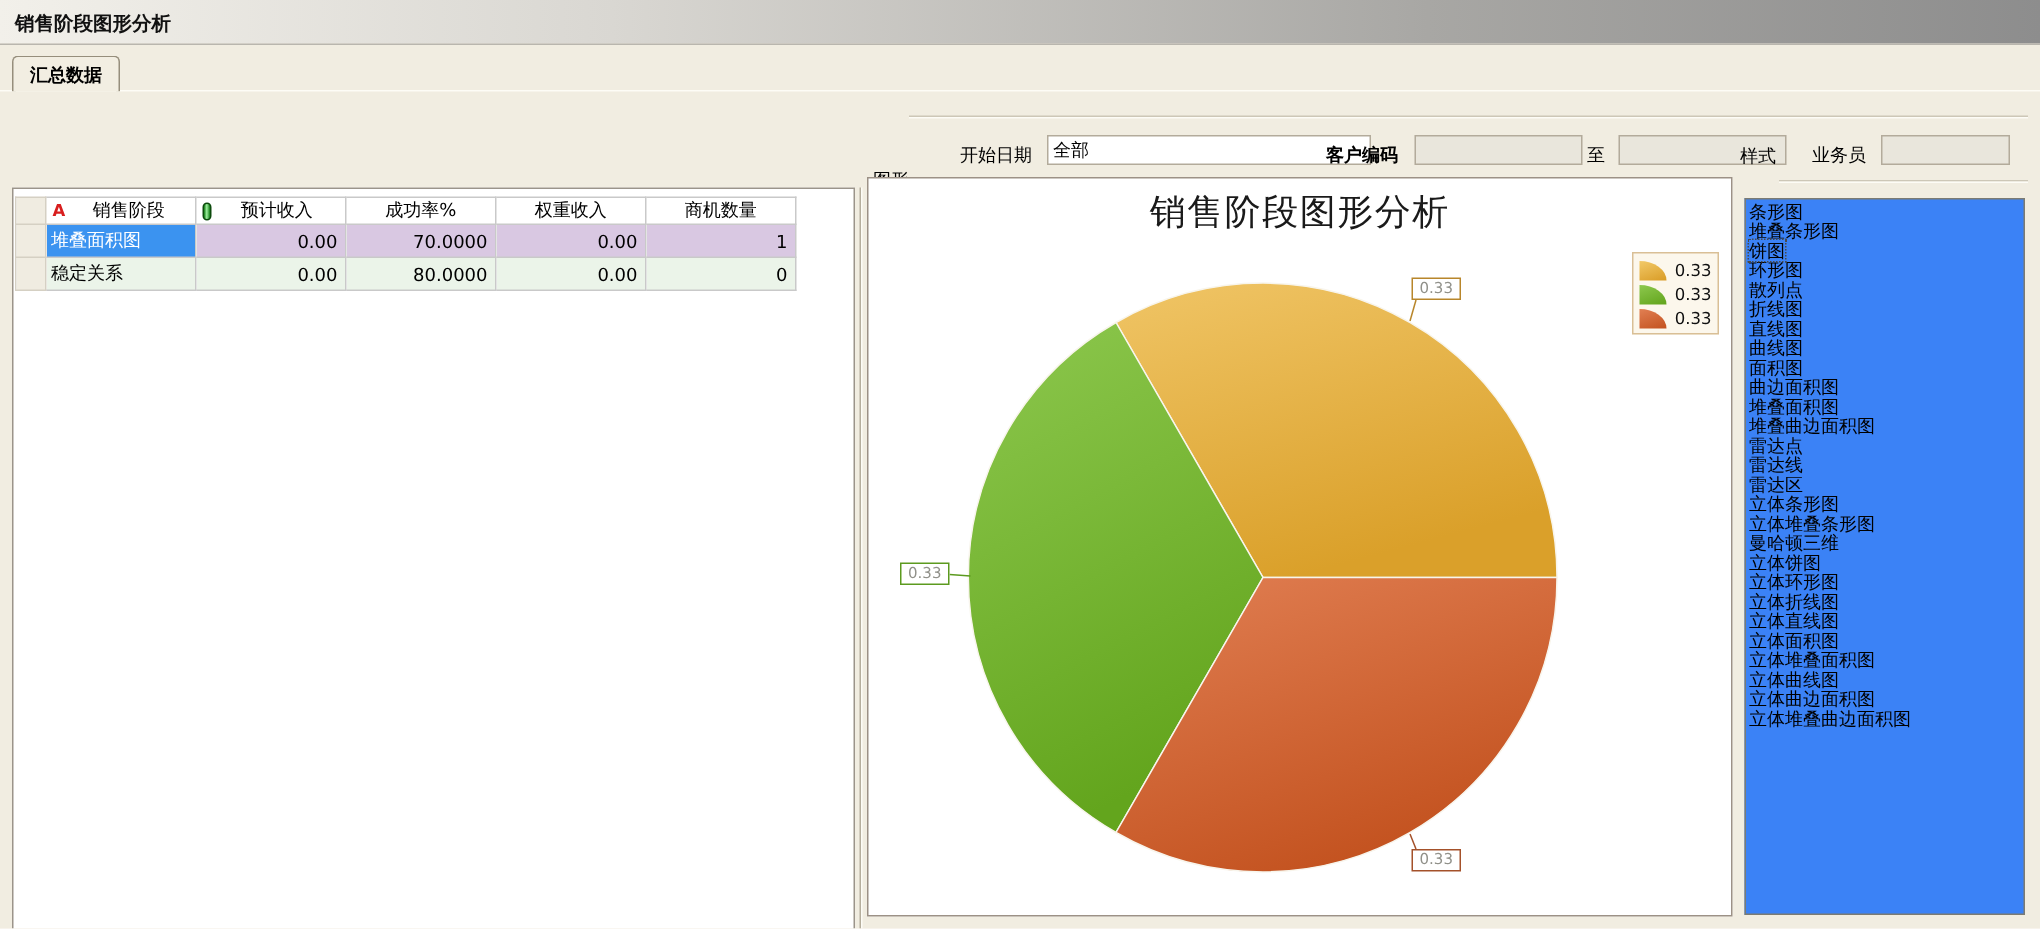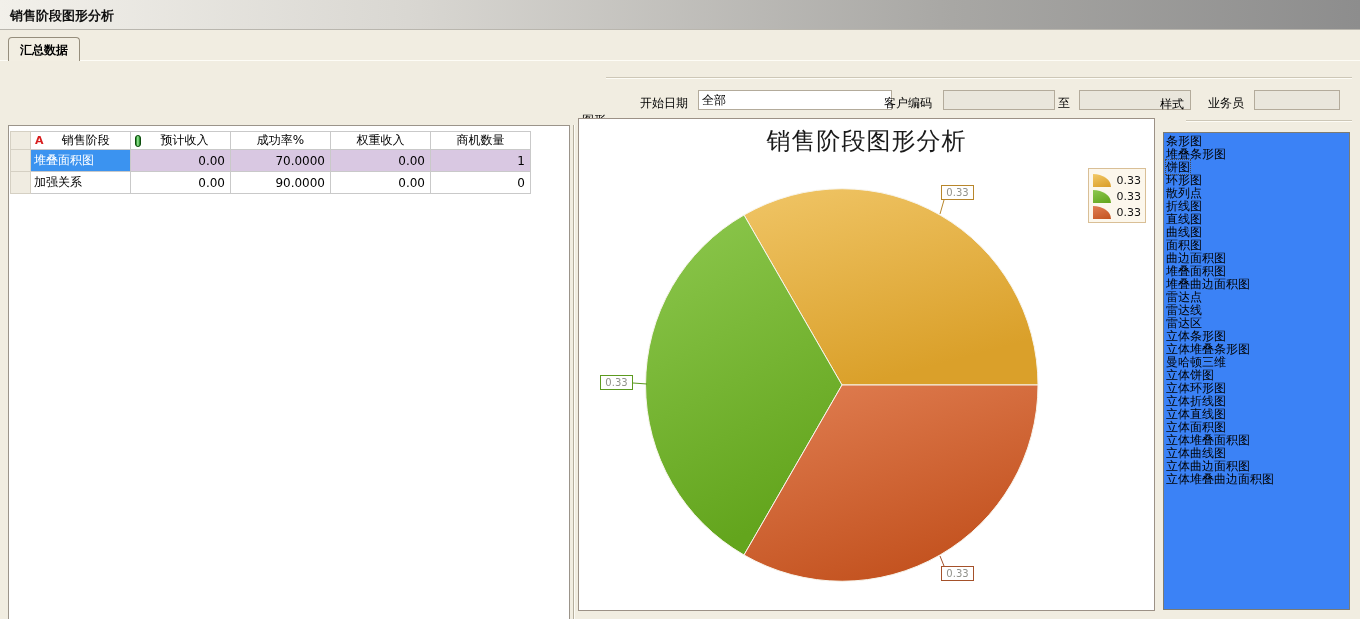--- a/index.html
+++ b/index.html
@@ -124,40 +124,40 @@
           <th><span>商机数量</span></th>
         </tr>
         <tr class="r0">
           <td class="sel"></td>
           <td class="stage">堆叠面积图</td>
           <td class="cell num">0.00</td>
           <td class="cell num">70.0000</td>
           <td class="cell num">0.00</td>
           <td class="cell num">1</td>
         </tr>
-        <tr class="r2">
+        <tr class="r1">
           <td class="sel"></td>
-          <td class="cell stage">加强关系</td>
-          <td class="cell num">0.00</td>
-          <td class="cell num">90.0000</td>
+          <td class="cell stage">稳定关系</td>
+          <td class="cell num">0.00</td>
+          <td class="cell num">80.0000</td>
           <td class="cell num">0.00</td>
           <td class="cell num">0</td>
         </tr>
       </tbody>
         </table>
     </div>
 
     <div class="vsplit"></div>
 
     <span class="grp-label" style="left:582px; top:7px;margin-top:44px;">图形</span>
     <div class="etched" style="left:606px; top:16px; width:746px;"></div>
 
     <span class="flabel" style="left:640px; top:32px;">开始日期</span>
-    <input class="fin" style="left: 698px; top: 29px; width: 194px;" value="全部">
-    <span class="flabel" style="left:884px; top:32px;">客户编码</span>
+    <input class="fin" style="left: 698px; top: 29px; width: 216px;" value="全部">
+    <span class="flabel" style="left:884px; top:32px;font-weight:bold;">客户编码</span>
     <input class="fin dis" style="left: 943px; top: 29px; width: 112px;" value="">
     <span class="flabel" style="left:1058px; top:32px;">至</span>
     <input class="fin dis" style="left: 1079px; top: 29px; width: 112px;" value="">
     <span class="flabel" style="left:1208px; top:32px;">业务员</span>
     <input class="fin dis" style="left: 1254px; top: 29px; width: 86px;" value="">
 
     <div class="chart-panel" style="top:57px;">
       <svg class="chart-svg" width="575" height="491" viewBox="0 0 575 491">
         <defs>
           <linearGradient id="gradOrange" x1="0" y1="0" x2="0.4" y2="1">

